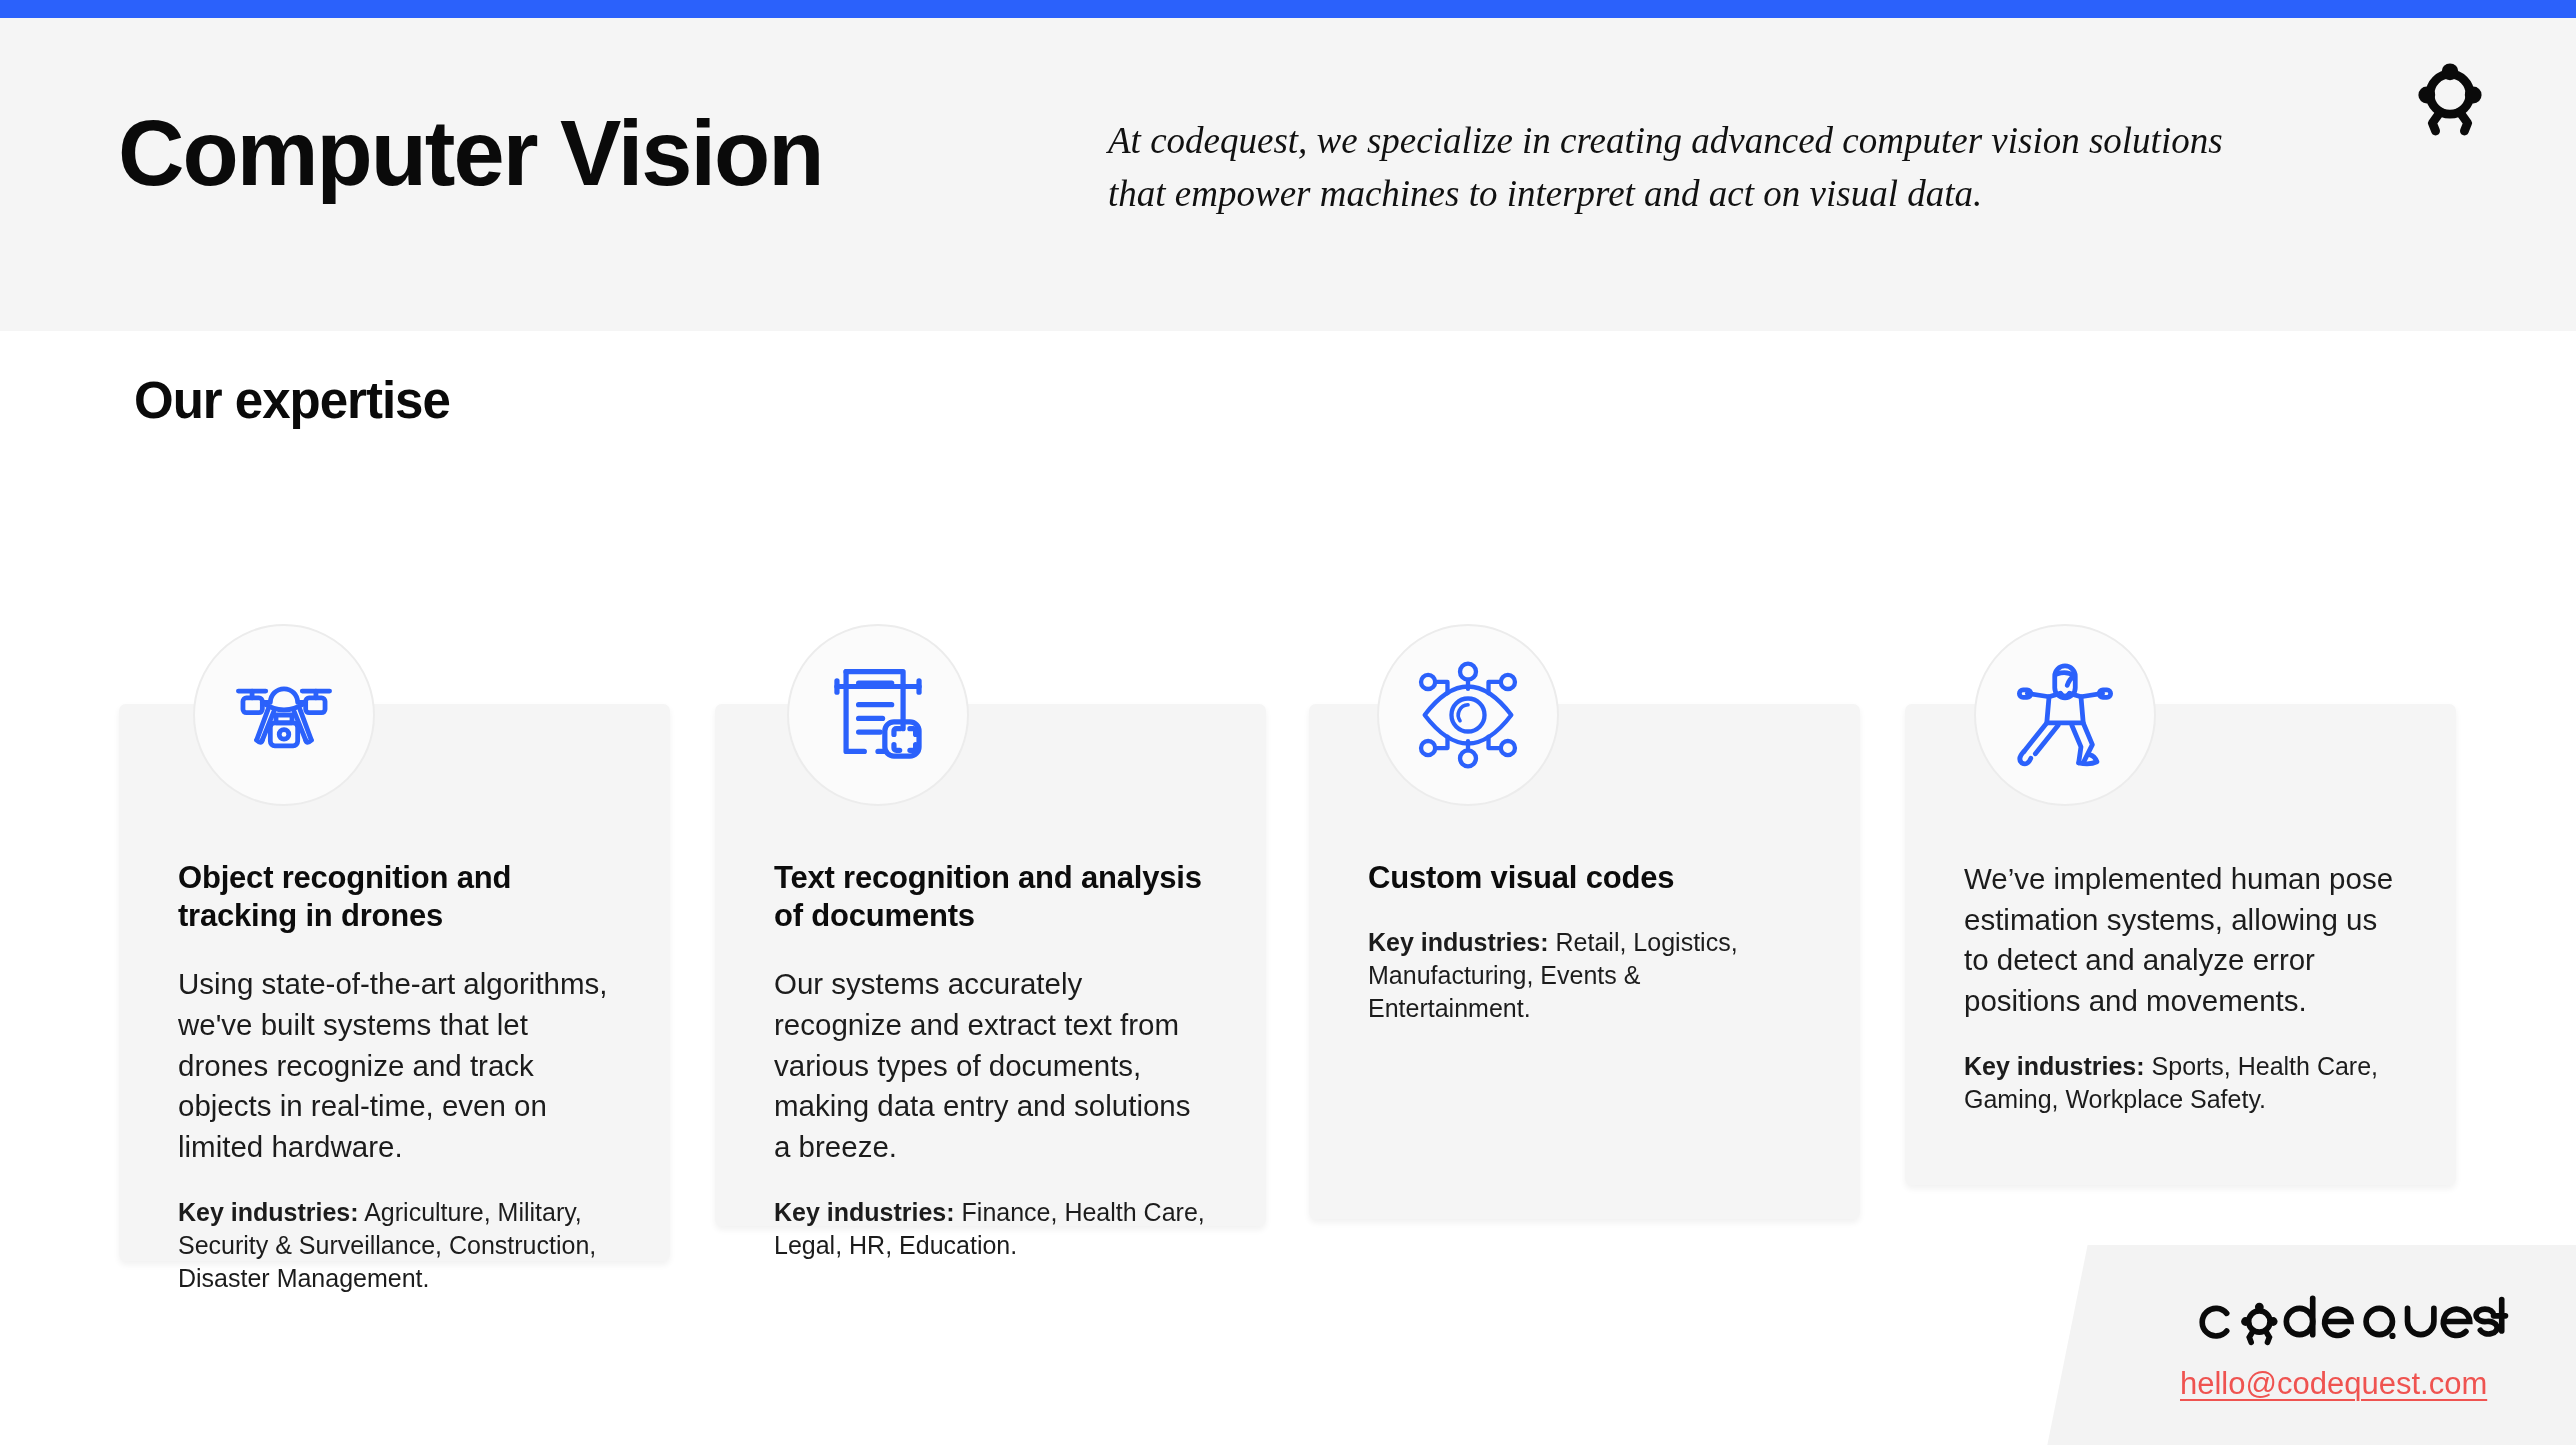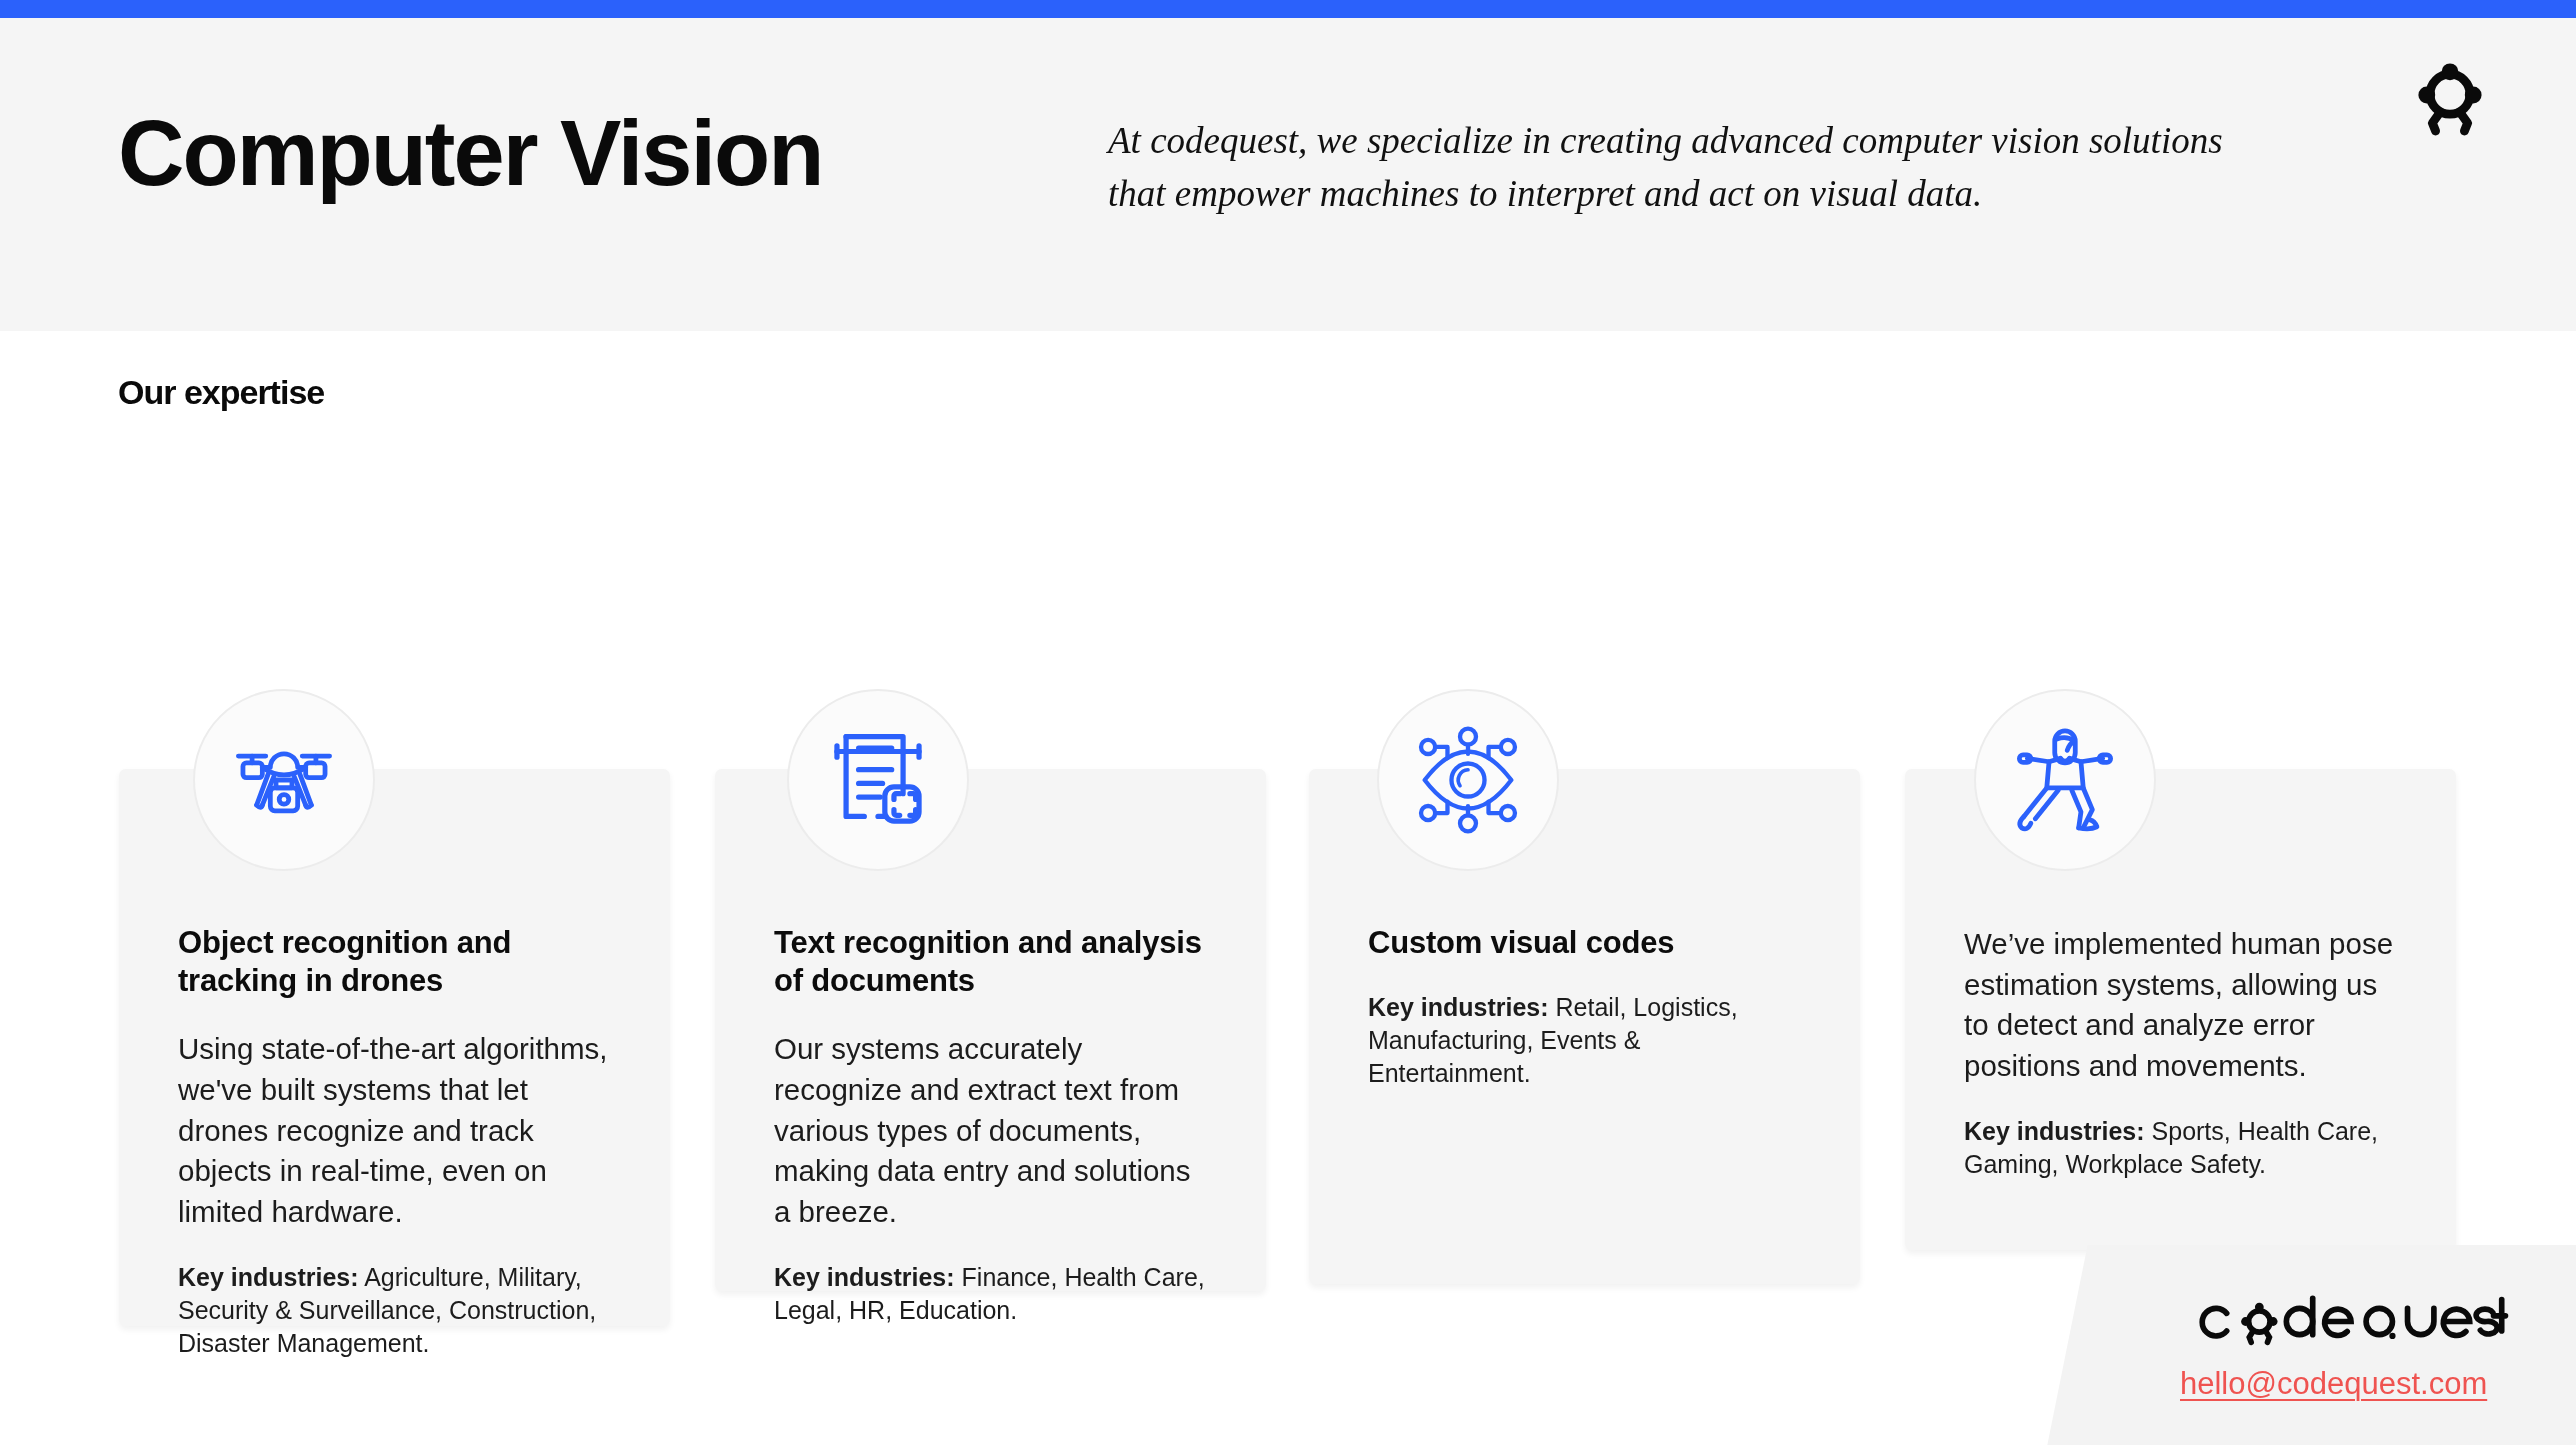--- a/index.html
+++ b/index.html
@@ -66,23 +66,23 @@
     left: 2410px;
     top: 59px;
     width: 80px;
     height: 80px;
   }
   .header-logo svg { display: block; width: 100%; height: 100%; }
 
   
   .expertise-title {
     position: absolute;
-    left: 118px;
+    left: 134px;
     top: 375px;
-    font-size: 34px;
+    font-size: 51px;
     font-weight: 800;
     letter-spacing: -1px;
     color: #0a0a0a;
     line-height: 1;
   }
 
   .expertise-lede {
     position: absolute;
     left: 118px;
     top: 477px;
@@ -91,21 +91,21 @@
     font-style: italic;
     font-size: 37px;
     line-height: 1.45;
     color: #111111;
   }
 
   
   .cards {
     position: absolute;
     left: 0;
-    top: 769px;
+    top: 704px;
     width: 2576px;
     height: 602px;
   }
 
   .card {
     position: absolute;
     top: 0;
     width: 551px;
     background: #f5f5f5;
     border-radius: 6.7px;

